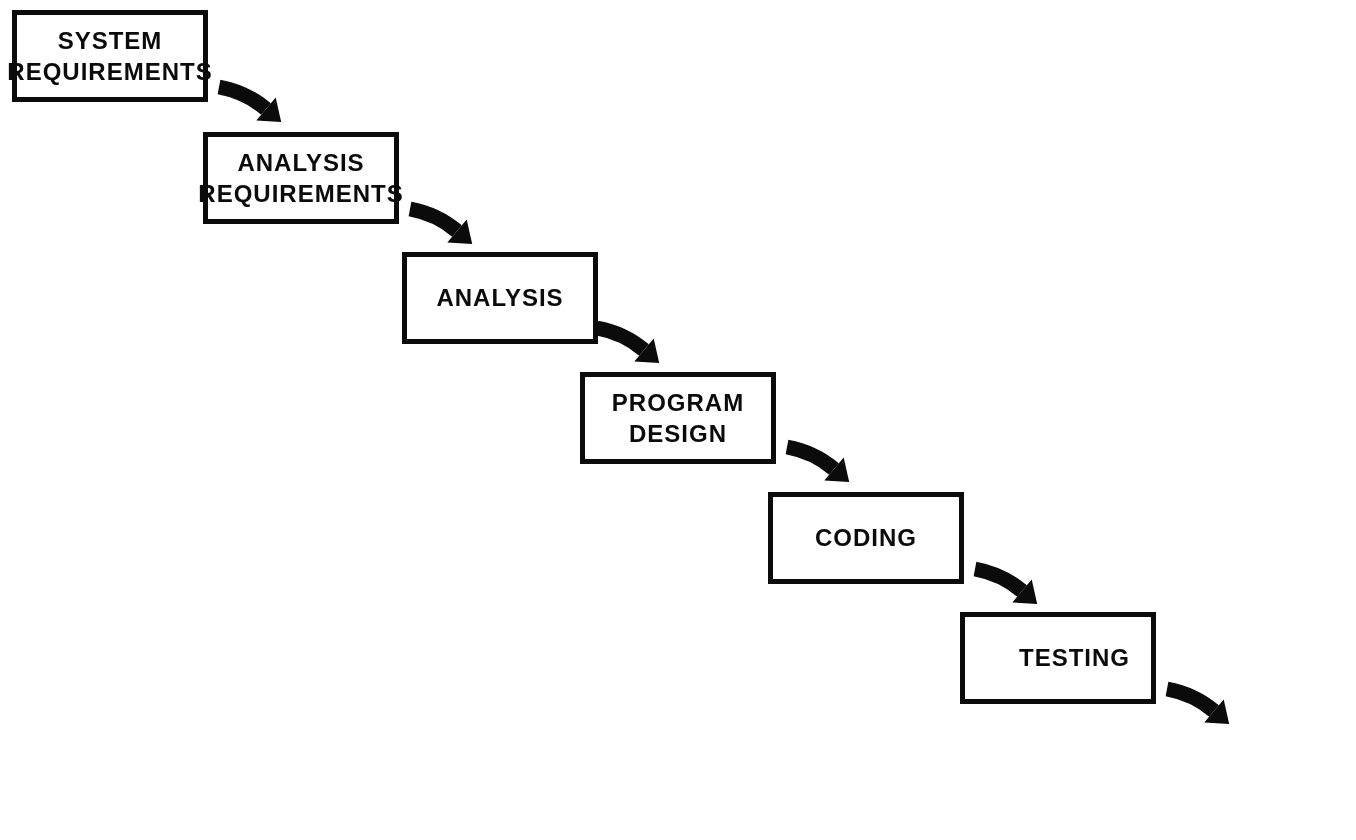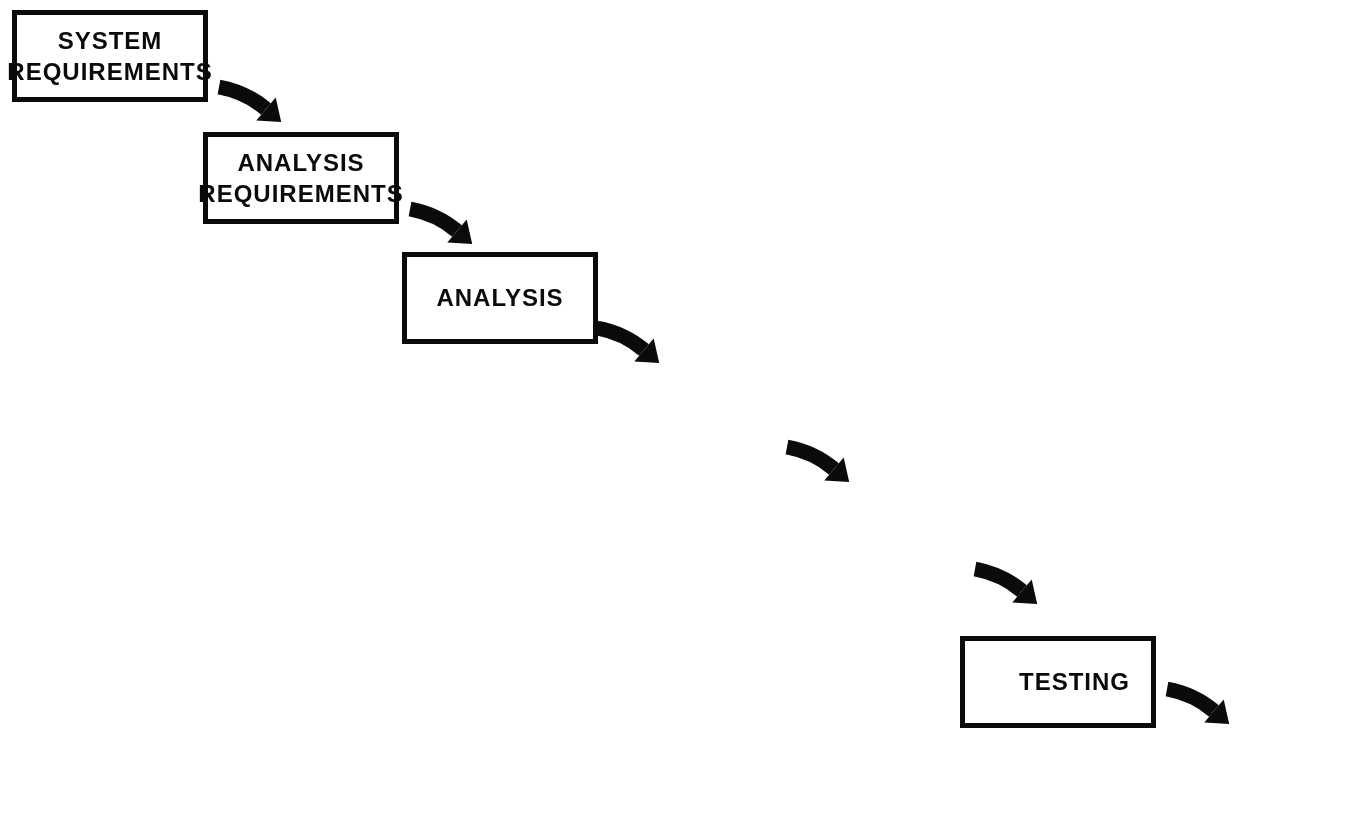--- a/index.html
+++ b/index.html
@@ -30,21 +30,21 @@
     letter-spacing: 1px;
     color: var(--ink);
     white-space: pre-line;
   }
   
   .b0 { left: 12px;   top: 10px;  }
   .b1 { left: 203px;  top: 132px; }
   .b2 { left: 390px;  top: 252px; margin-left: 12px; }
   .b3 { left: 580px;  top: 372px; }
   .b4 { left: 768px;  top: 492px; }
-  .b5 { left: 960px;  top: 636px; padding-left: 33px; }
+  .b5 { left: 960px;  top: 612px; padding-left: 33px; }
   .b6 { left: 1148px; top: 734px; }
 
   .arrow { position: absolute; width: 78px; height: 52px; }
   .a0 { left: 214px;  top: 74px;  }
   .a1 { left: 405px;  top: 196px; }
   .a2 { left: 592px;  top: 315px; }
   .a3 { left: 782px;  top: 434px; }
   .a4 { left: 970px;  top: 556px; }
   .a5 { left: 1162px; top: 676px; }
   .arrow-shaft { fill: none; stroke: var(--ink); stroke-width: 15; stroke-linecap: butt; }
@@ -77,26 +77,33 @@
 
   <div class="box b2">
     <span class="lbl">ANALYSIS</span>
   </div>
 
   <svg class="arrow a2" viewBox="0 0 78 52" aria-hidden="true">
     <path class="arrow-shaft" d="M5 13 Q 32 18 52 35"></path>
     <polygon class="arrow-head" points="42.3,46.4 67.2,48 61.7,23.6"></polygon>
   </svg>
 
+  <div class="box b3">
+    <span class="lbl">PROGRAM
+DESIGN</span>
+  </div>
 
   <svg class="arrow a3" viewBox="0 0 78 52" aria-hidden="true">
     <path class="arrow-shaft" d="M5 13 Q 32 18 52 35"></path>
     <polygon class="arrow-head" points="42.3,46.4 67.2,48 61.7,23.6"></polygon>
   </svg>
 
+  <div class="box b4">
+    <span class="lbl">CODING</span>
+  </div>
 
   <svg class="arrow a4" viewBox="0 0 78 52" aria-hidden="true">
     <path class="arrow-shaft" d="M5 13 Q 32 18 52 35"></path>
     <polygon class="arrow-head" points="42.3,46.4 67.2,48 61.7,23.6"></polygon>
   </svg>
 
   <div class="box b5">
     <span class="lbl">TESTING</span>
   </div>
 

